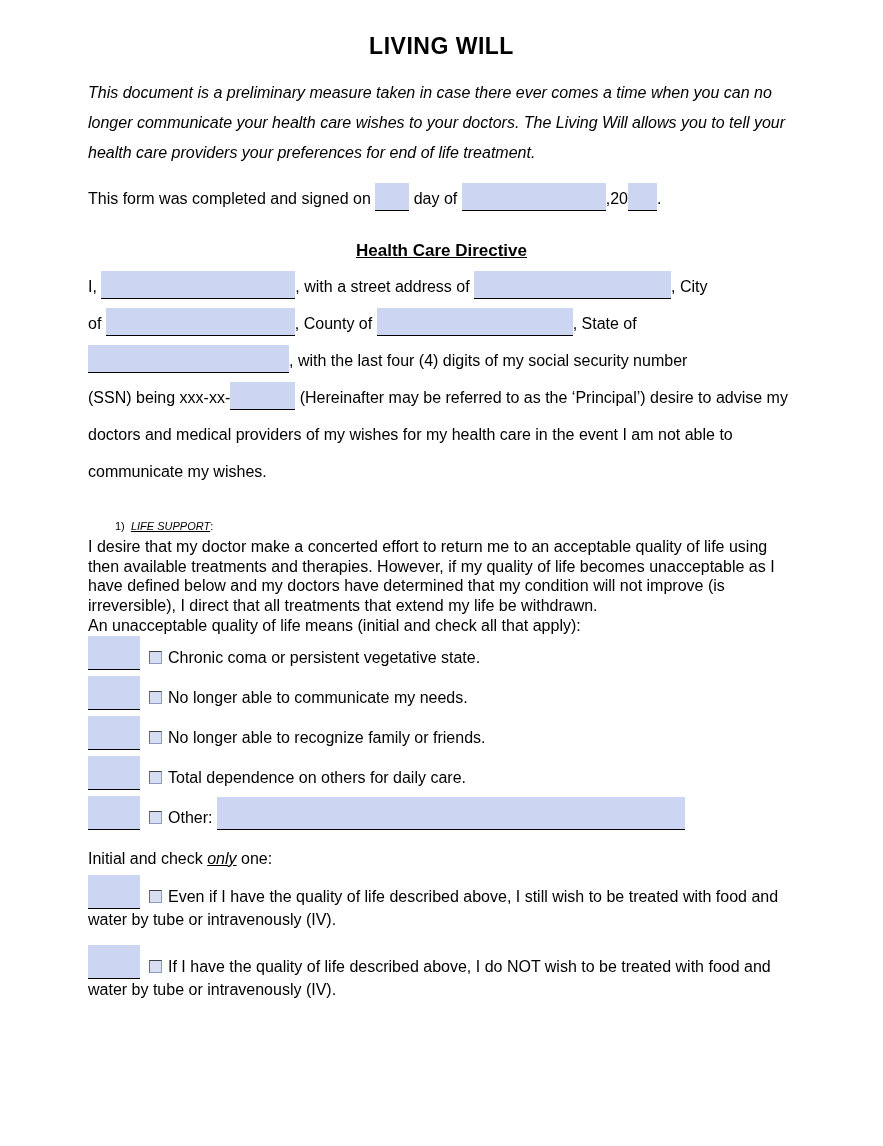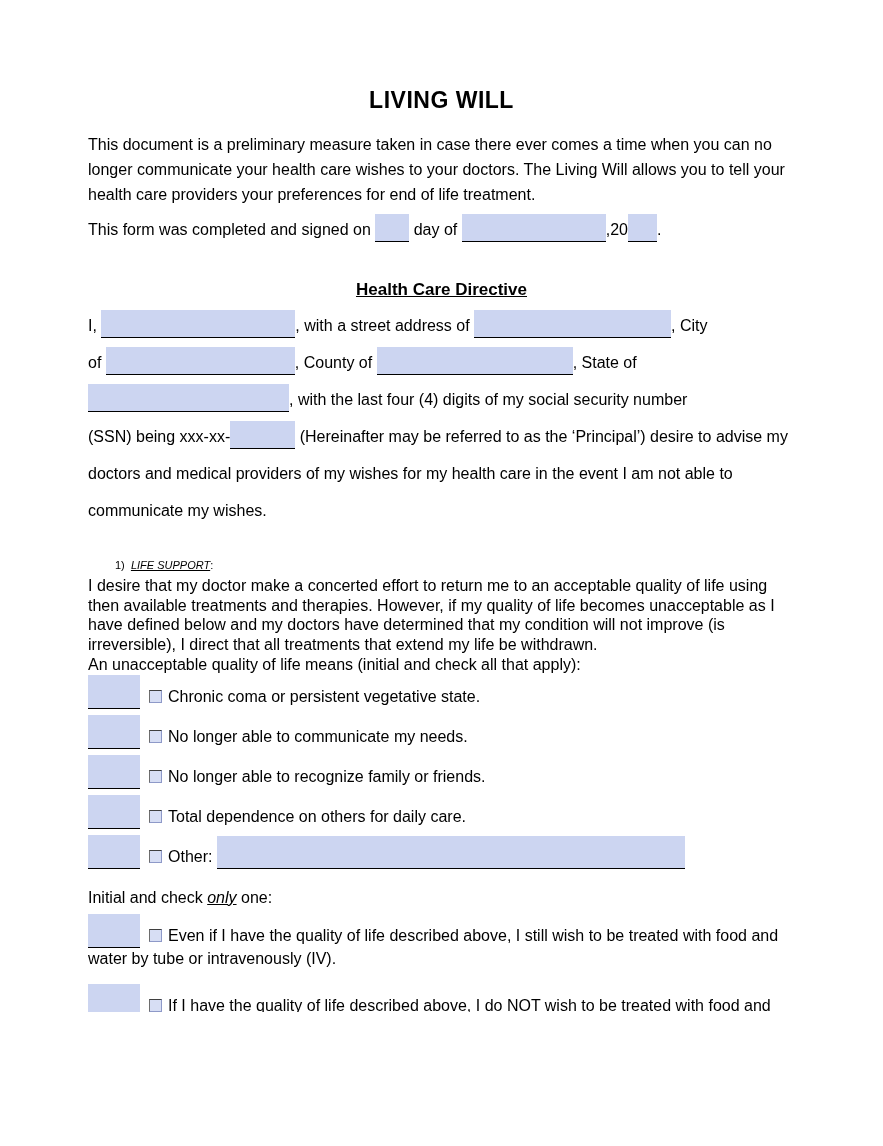--- a/index.html
+++ b/index.html
@@ -5,33 +5,34 @@
   html,body { margin:0; padding:0; background:#ffffff; }
   .page {
     position:relative;
     width:883px; height:1012px;
     margin:0 auto;
     background:#ffffff;
     font-family:"Liberation Sans", sans-serif;
     color:#000;
     font-size:16px;
     box-sizing:border-box;
-    padding:86px 88px 0 88px;
+    padding:32px 88px 0 88px;
     overflow:hidden;
   }
   .doc-title {
     text-align:center;
     font-size:23px;
     font-weight:bold;
     letter-spacing:0.5px;
     line-height:28px;
   }
   .intro-p {
-    margin:18px 0 4px 0;
-    line-height:25px;
+    margin:18px 0 12px 0;
+    line-height:30px;
+    font-style:italic;
   }
   .signed-line {
     margin:0;
     line-height:38px;
     white-space:nowrap;
   }
   .field {
     display:inline-block;
     background:#ccd5f1;
     border-bottom:1px solid #000;
@@ -43,21 +44,21 @@
   .f-year  { width:29px; }
   .f-name  { width:194px; }
   .f-address { width:197px; }
   .f-city  { width:189px; }
   .f-county{ width:196px; }
   .f-state { width:201px; }
   .f-ssn   { width:65px; }
   .f-initial { width:52px; height:33px; vertical-align:-7px; }
   .f-other { width:468px; height:32px; vertical-align:-7px; }
   .hcd-heading {
-    margin-top:30px;
+    margin-top:22px;
     text-align:center;
     font-size:17px;
     font-weight:bold;
     text-decoration:underline;
     line-height:22px;
   }
   .directive { margin-top:6px; }
   .dline { line-height:37px; white-space:nowrap; }
   .ls-heading {
     margin-top:26px;

